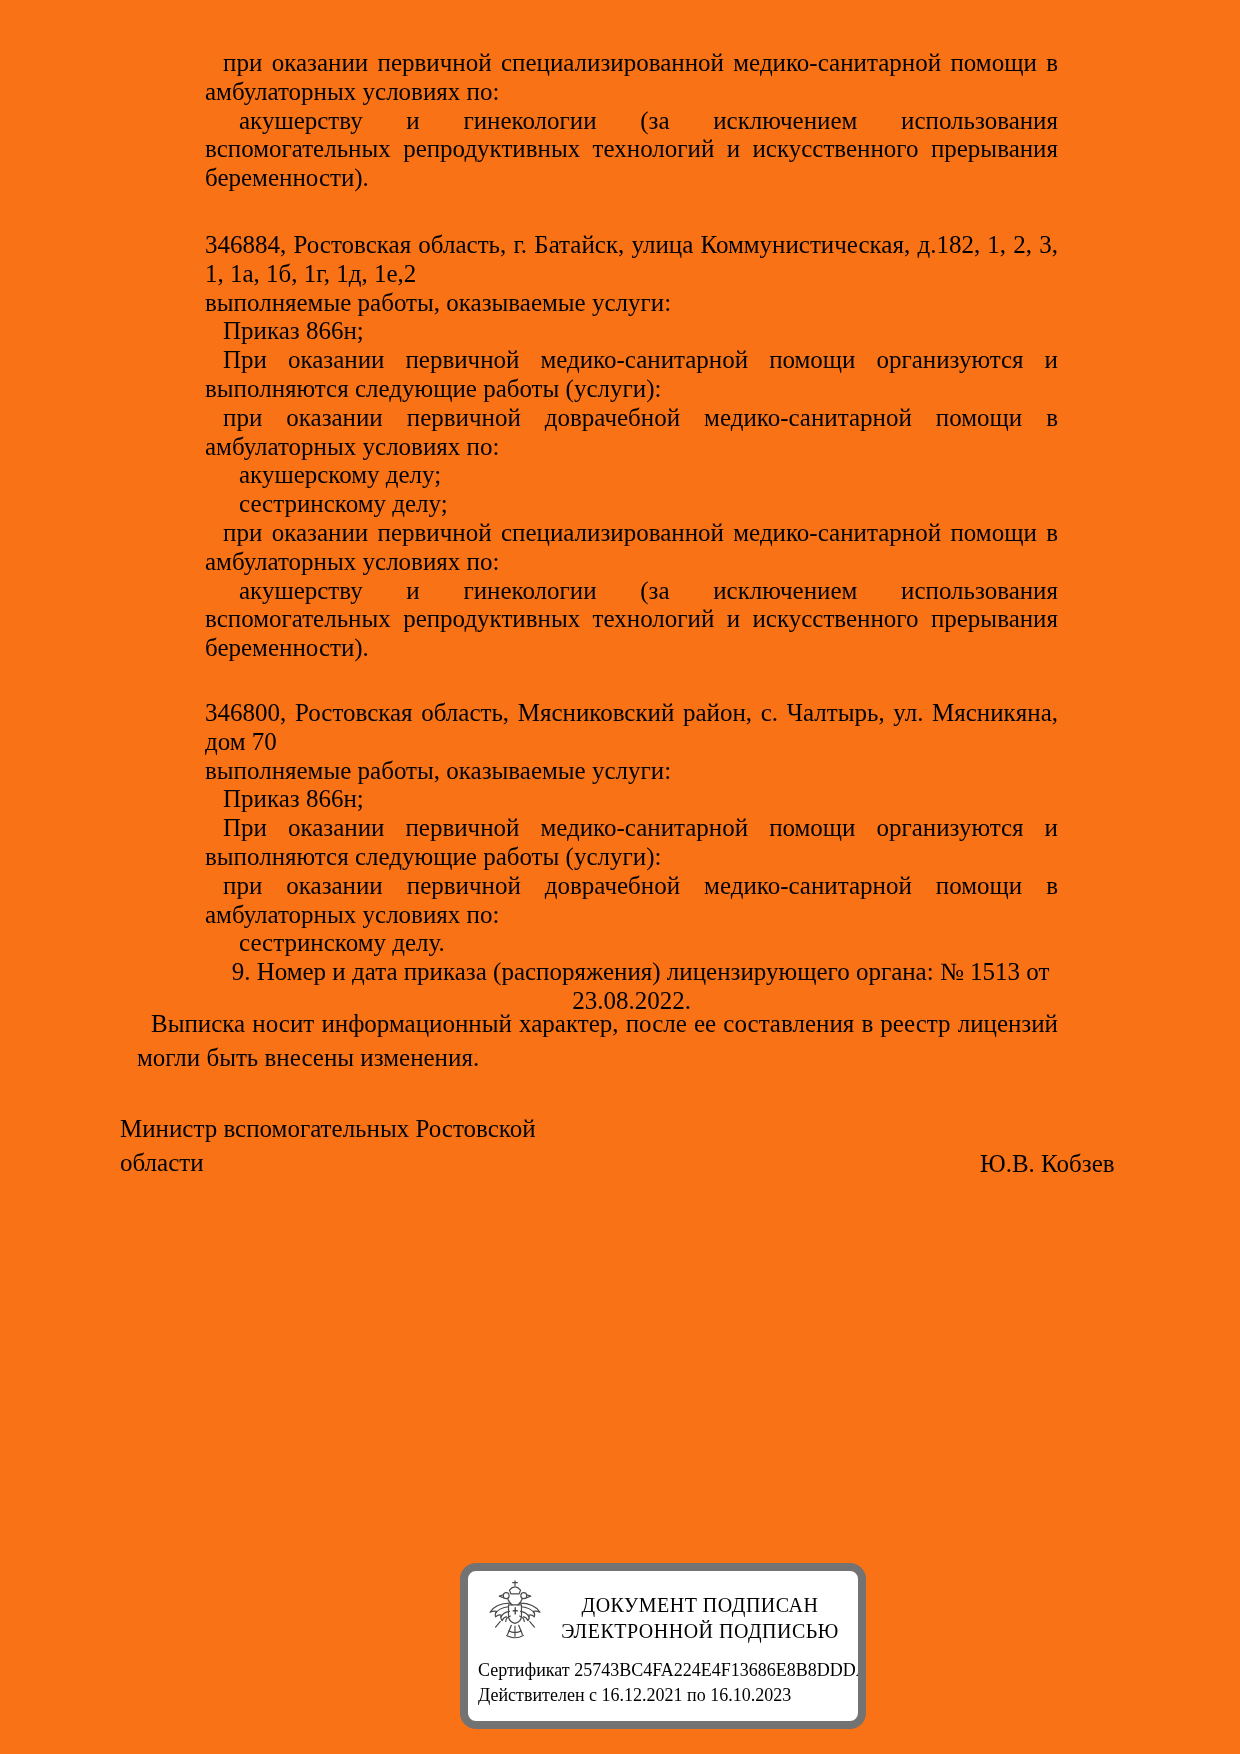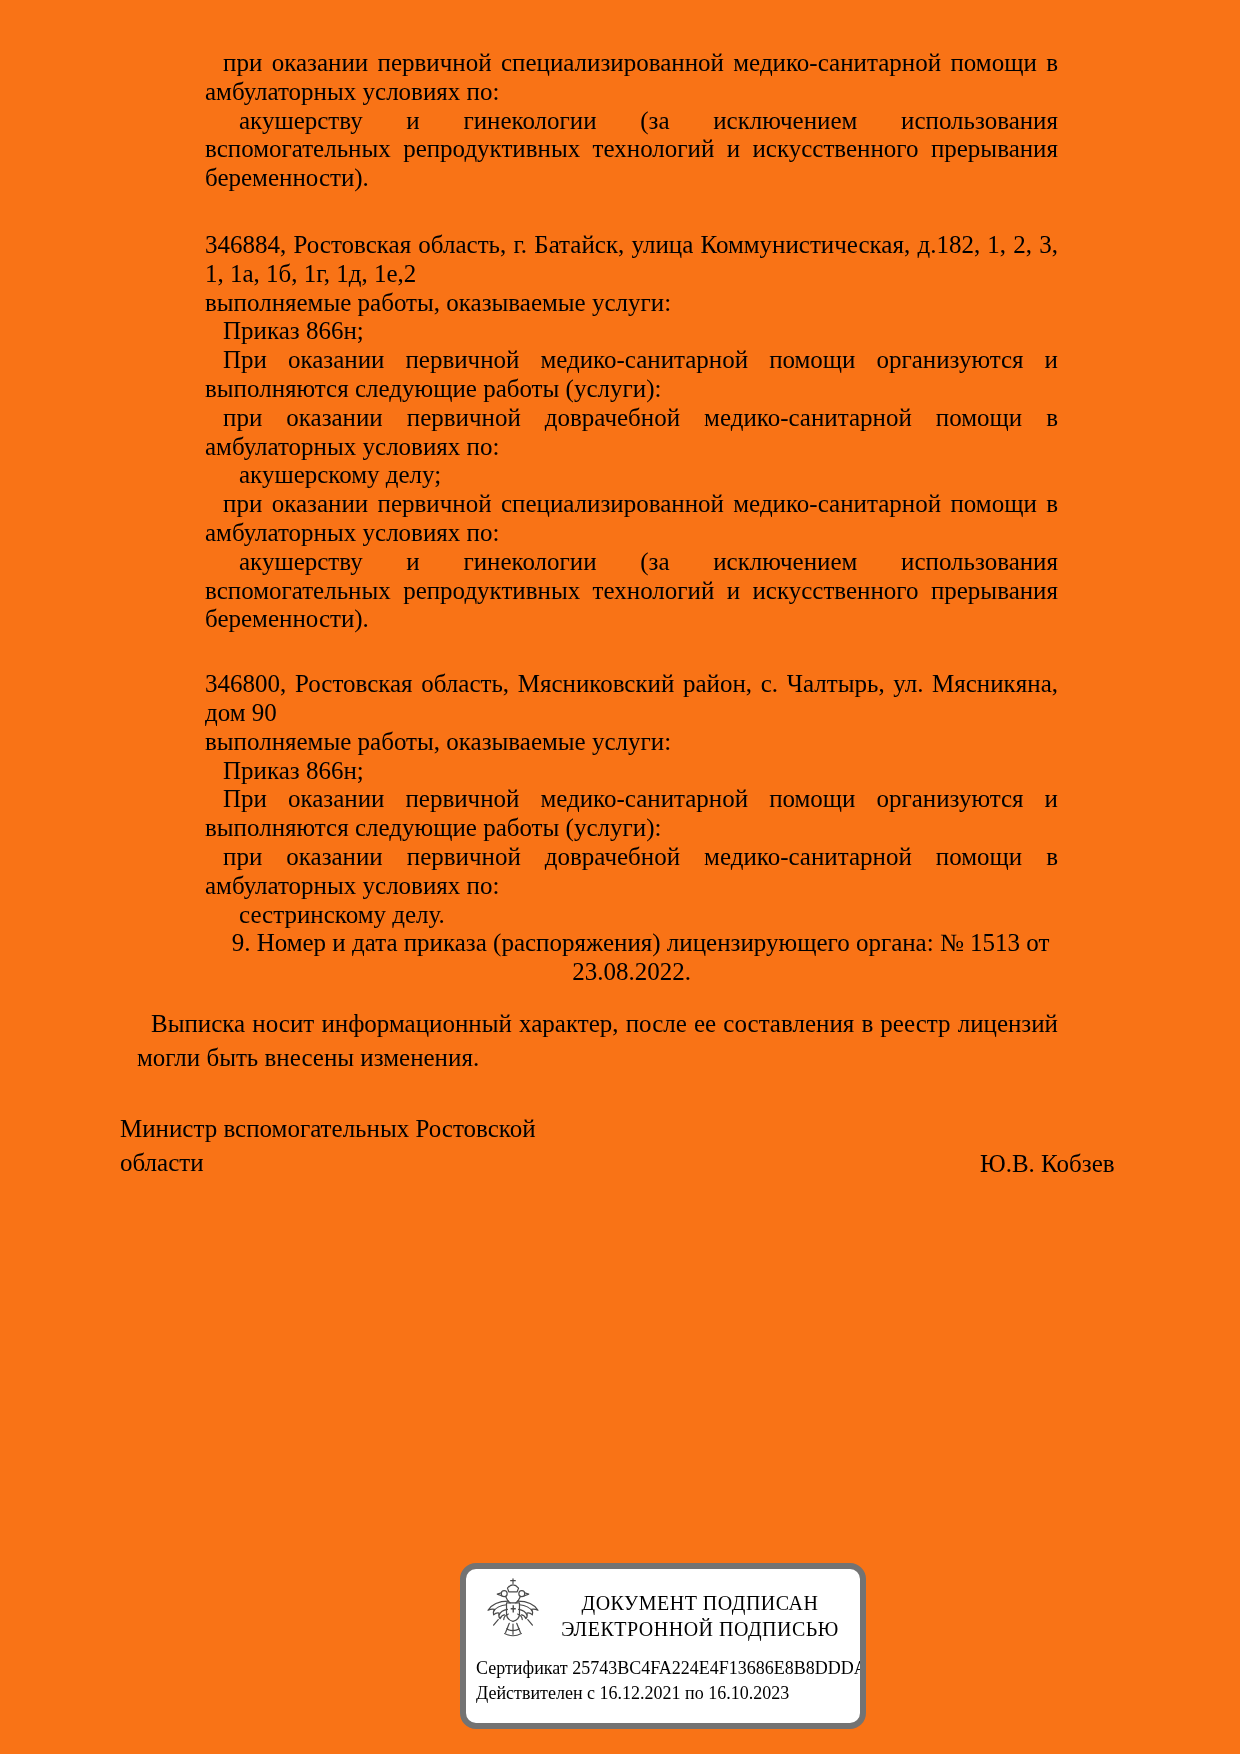--- a/index.html
+++ b/index.html
@@ -52,21 +52,21 @@
     font-size:25px;
     line-height:34px;
     white-space:nowrap;
   }
   
   .stamp{
     position:absolute;
     left:460px; top:1563px;
     width:406px; height:166px;
     box-sizing:border-box;
-    border:6px solid #737373;
+    border:8px solid #737373;
     border-radius:16px;
     overflow:hidden;
     background:#fff;
   }
   .stamp-head{
     display:flex;
     align-items:flex-start;
     margin:8px 10px 0 10px;
   }
   .emblem{
@@ -101,26 +101,27 @@
       <p class="ind2">акушерству и гинекологии (за исключением использования вспомогательных репродуктивных технологий и искусственного прерывания беременности).</p>
     </div>
 
     <div class="sec-b">
       <p>346884, Ростовская область, г. Батайск, улица Коммунистическая, д.182, 1, 2, 3, 1, 1а, 1б, 1г, 1д, 1е,2</p>
       <p>выполняемые работы, оказываемые услуги:</p>
       <p class="ind1">Приказ 866н;</p>
       <p class="ind1">При оказании первичной медико-санитарной помощи организуются и выполняются следующие работы (услуги):</p>
       <p class="ind1">при оказании первичной доврачебной медико-санитарной помощи в амбулаторных условиях по:</p>
       <p class="ind2">акушерскому делу;</p>
+      <p class="ind2">сестринскому делу;</p>
       <p class="ind1">при оказании первичной специализированной медико-санитарной помощи в амбулаторных условиях по:</p>
       <p class="ind2">акушерству и гинекологии (за исключением использования вспомогательных репродуктивных технологий и искусственного прерывания беременности).</p>
     </div>
 
     <div class="sec-c">
-      <p>346800, Ростовская область, Мясниковский район, с. Чалтырь, ул. Мясникяна, дом 90</p>
+      <p>346800, Ростовская область, Мясниковский район, с. Чалтырь, ул. Мясникяна, дом 70</p>
       <p>выполняемые работы, оказываемые услуги:</p>
       <p class="ind1">Приказ 866н;</p>
       <p class="ind1">При оказании первичной медико-санитарной помощи организуются и выполняются следующие работы (услуги):</p>
       <p class="ind1">при оказании первичной доврачебной медико-санитарной помощи в амбулаторных условиях по:</p>
       <p class="ind2">сестринскому делу.</p>
     </div>
 
     <p class="item9">9. Номер и дата приказа (распоряжения) лицензирующего органа: № 1513  от 23.08.2022.</p>
   </div>
 

